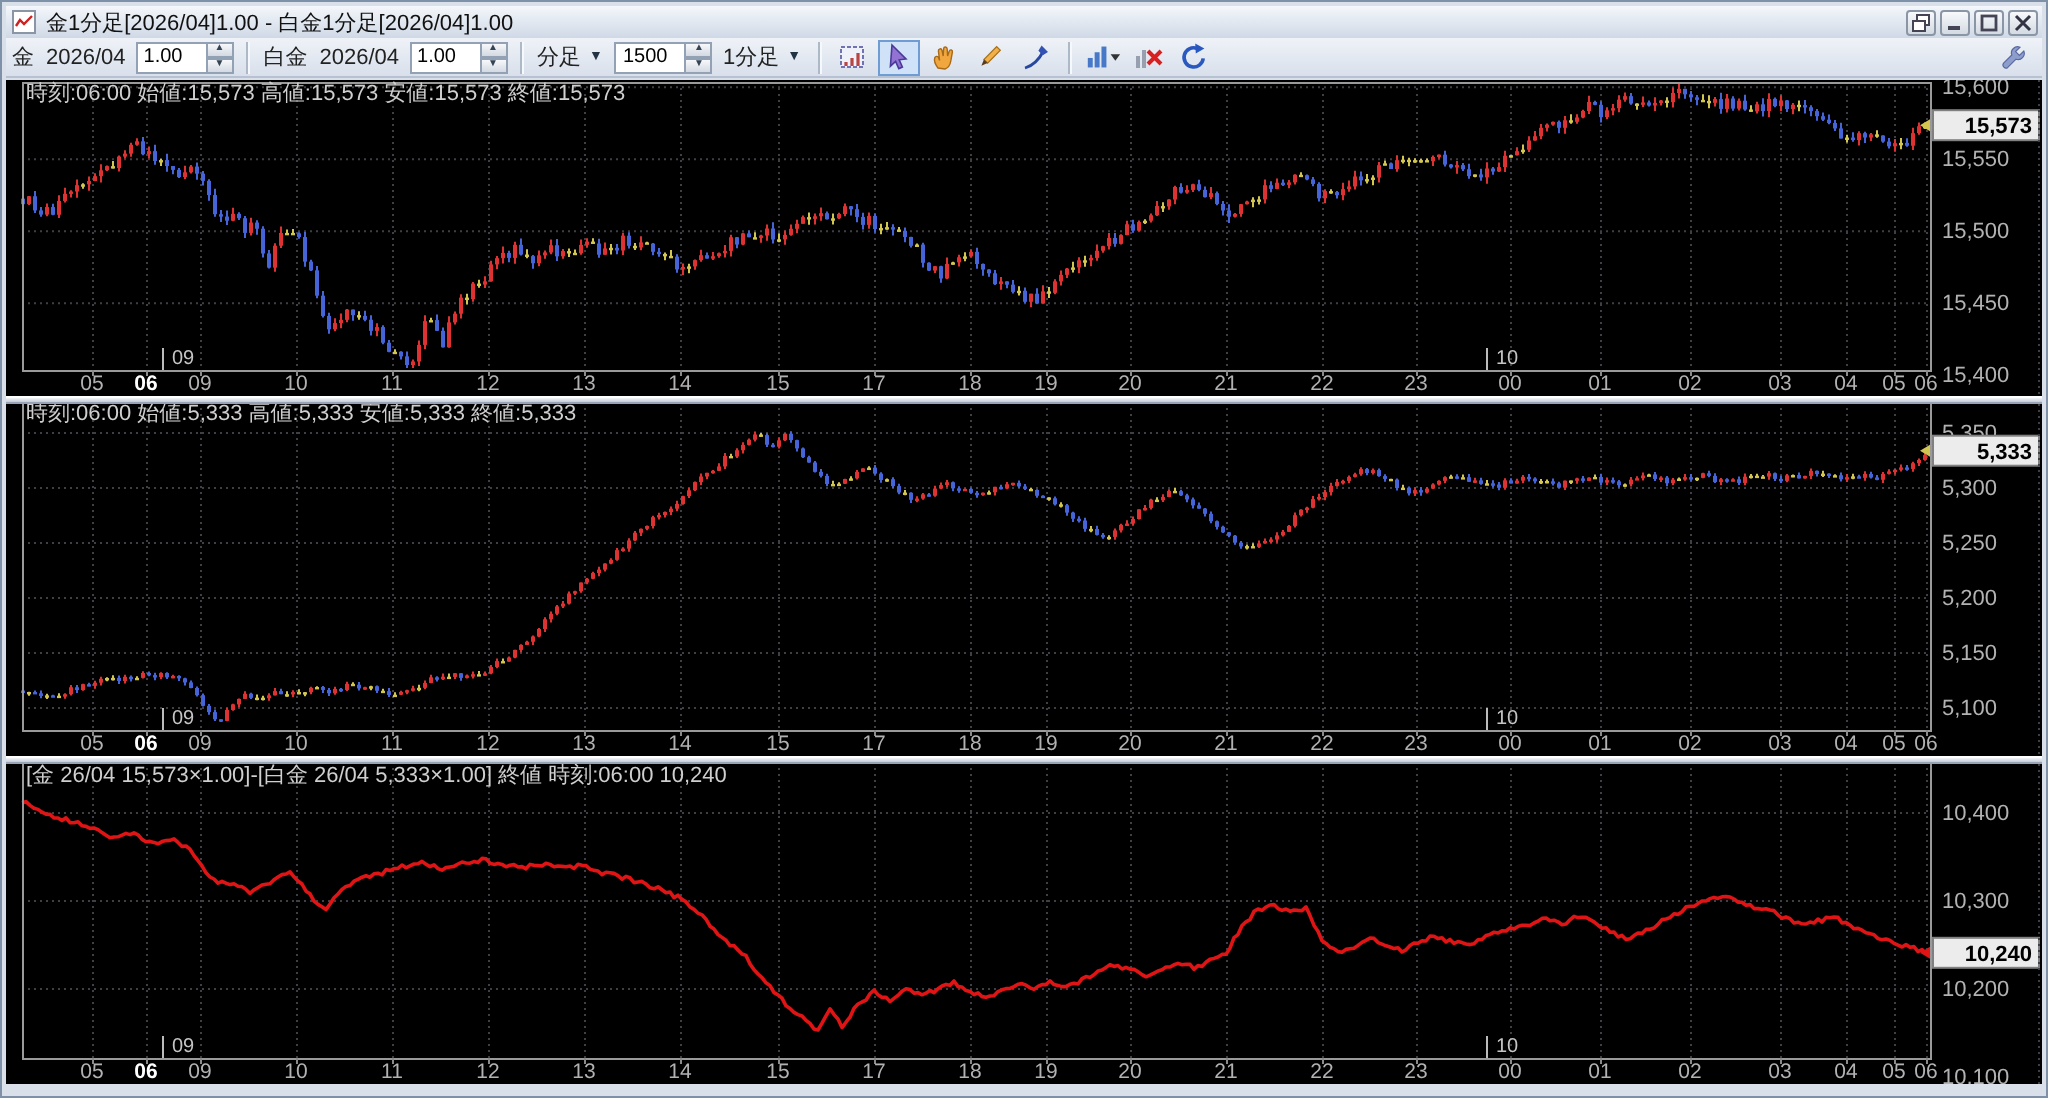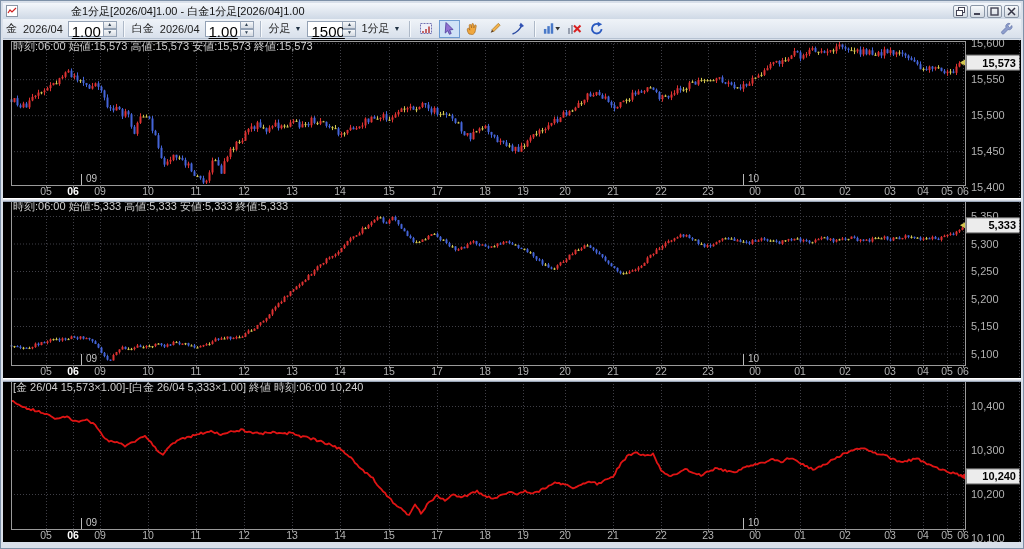--- a/index.html
+++ b/index.html
@@ -2,29 +2,29 @@
 <html><head>
 <meta charset="utf-8">
 <style>
   html,body{margin:0;padding:0;background:#eee;}
   *{box-sizing:border-box;}
   .window{position:relative;width:1024px;height:549px;background:#d9e0ea;border:1px solid #7e91a8;
           font-family:"Liberation Sans","DejaVu Sans",sans-serif;overflow:hidden;}
   .titlebar{position:absolute;left:2px;top:2px;width:1018px;height:16px;display:flex;align-items:center;
             background:linear-gradient(#f4f7fb,#cfd9e6);font-size:11px;color:#111;}
   .title-icon{width:12px;height:12px;margin:0 5px 0 3px;background:#fff;border:1px solid #8a96a6;display:inline-block;}
-  .win-title{flex:1;white-space:nowrap;overflow:hidden;margin-left:48px;}
+  .win-title{flex:1;white-space:nowrap;overflow:hidden;}
   .winbtns{display:flex;gap:2px;margin-right:2px;}
   .wbtn{width:15px;height:13px;background:linear-gradient(#f7f9fb,#d3dae2);border:1px solid #8a96a6;border-radius:2px;
         display:flex;align-items:center;justify-content:center;padding:0;}
   .toolbar{position:absolute;left:2px;top:18px;width:1018px;height:20px;display:flex;align-items:center;
            background:linear-gradient(#eff3f8,#d8e0eb);border-bottom:1px solid #b6c2d2;font-size:11px;color:#222;}
   .tlabel{margin:0 3px;white-space:nowrap;}
   .spin{display:flex;align-items:stretch;height:16px;margin:0 2px;}
-  .spinval{width:36px;background:#fff;border:1px solid #93a1b4;font-size:15px;padding:1px 3px 0 3px;color:#000;text-decoration:underline;}
+  .spinval{width:36px;background:#fff;border:1px solid #93a1b4;font-size:10px;padding:1px 3px 0 3px;color:#000;}
   .spinbtns{display:flex;flex-direction:column;width:13px;}
   .spbtn{flex:1;border:1px solid #93a1b4;border-left:none;background:linear-gradient(#f6f8fa,#d4dae2);
          font-size:5px;line-height:5px;color:#345;text-align:center;padding:0;}
   .drop{font-size:7px;color:#234;margin:0 4px 0 1px;}
   .sep{width:0;height:16px;border-left:1px solid #aeb9c8;border-right:1px solid #f6f9fc;margin:0 4px;}
   .ibtn{width:21px;height:18px;display:flex;align-items:center;justify-content:center;background:transparent;
         border:1px solid transparent;padding:0;margin:0 1px;}
   .ibtn.active{background:#cfe2f7;border:1px solid #6f9cd2;}
   .chartarea{position:absolute;left:2px;top:39px;width:1018px;height:502px;background:#000;}
   .chartarea svg{position:absolute;left:0;top:0;}

